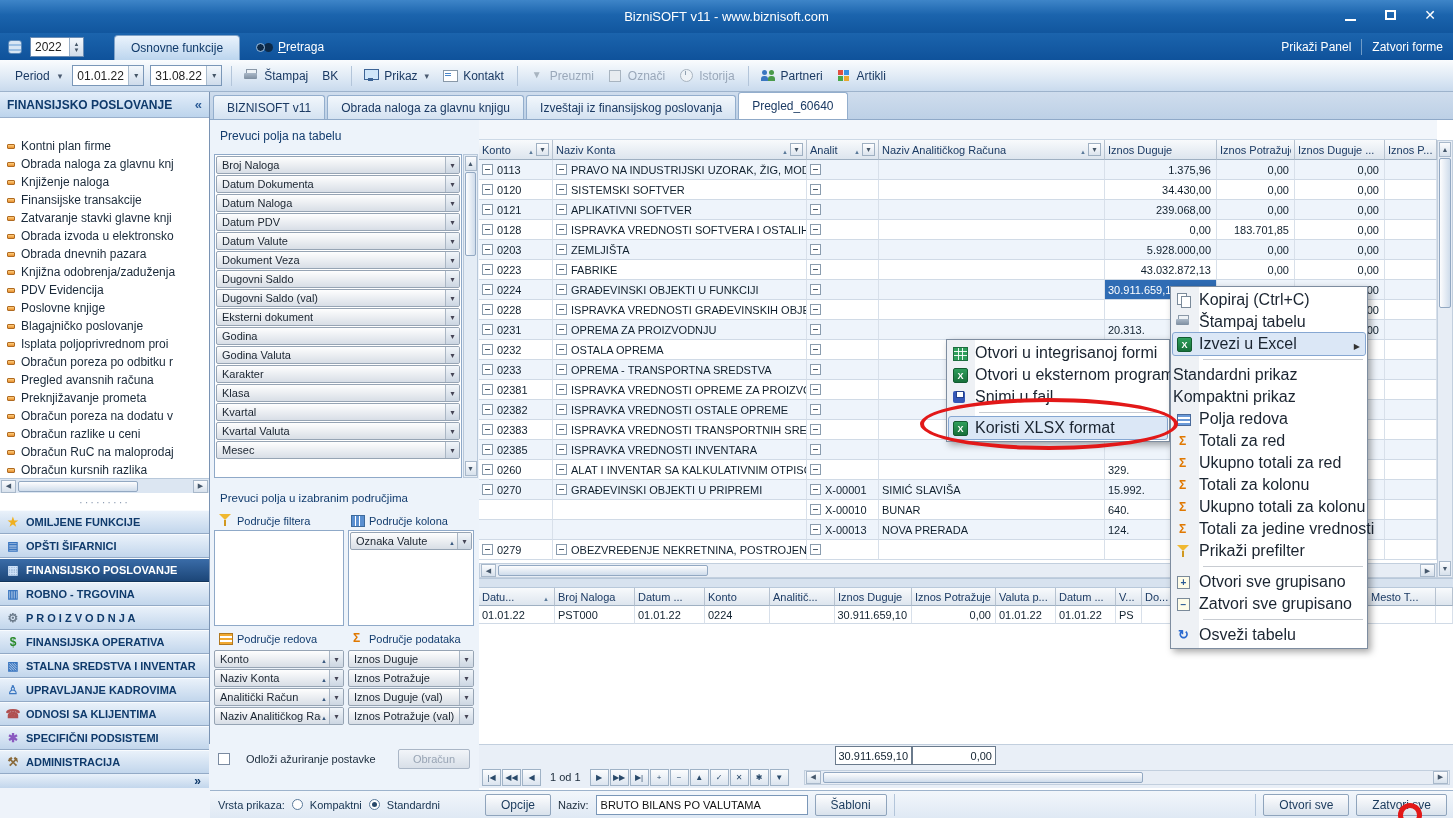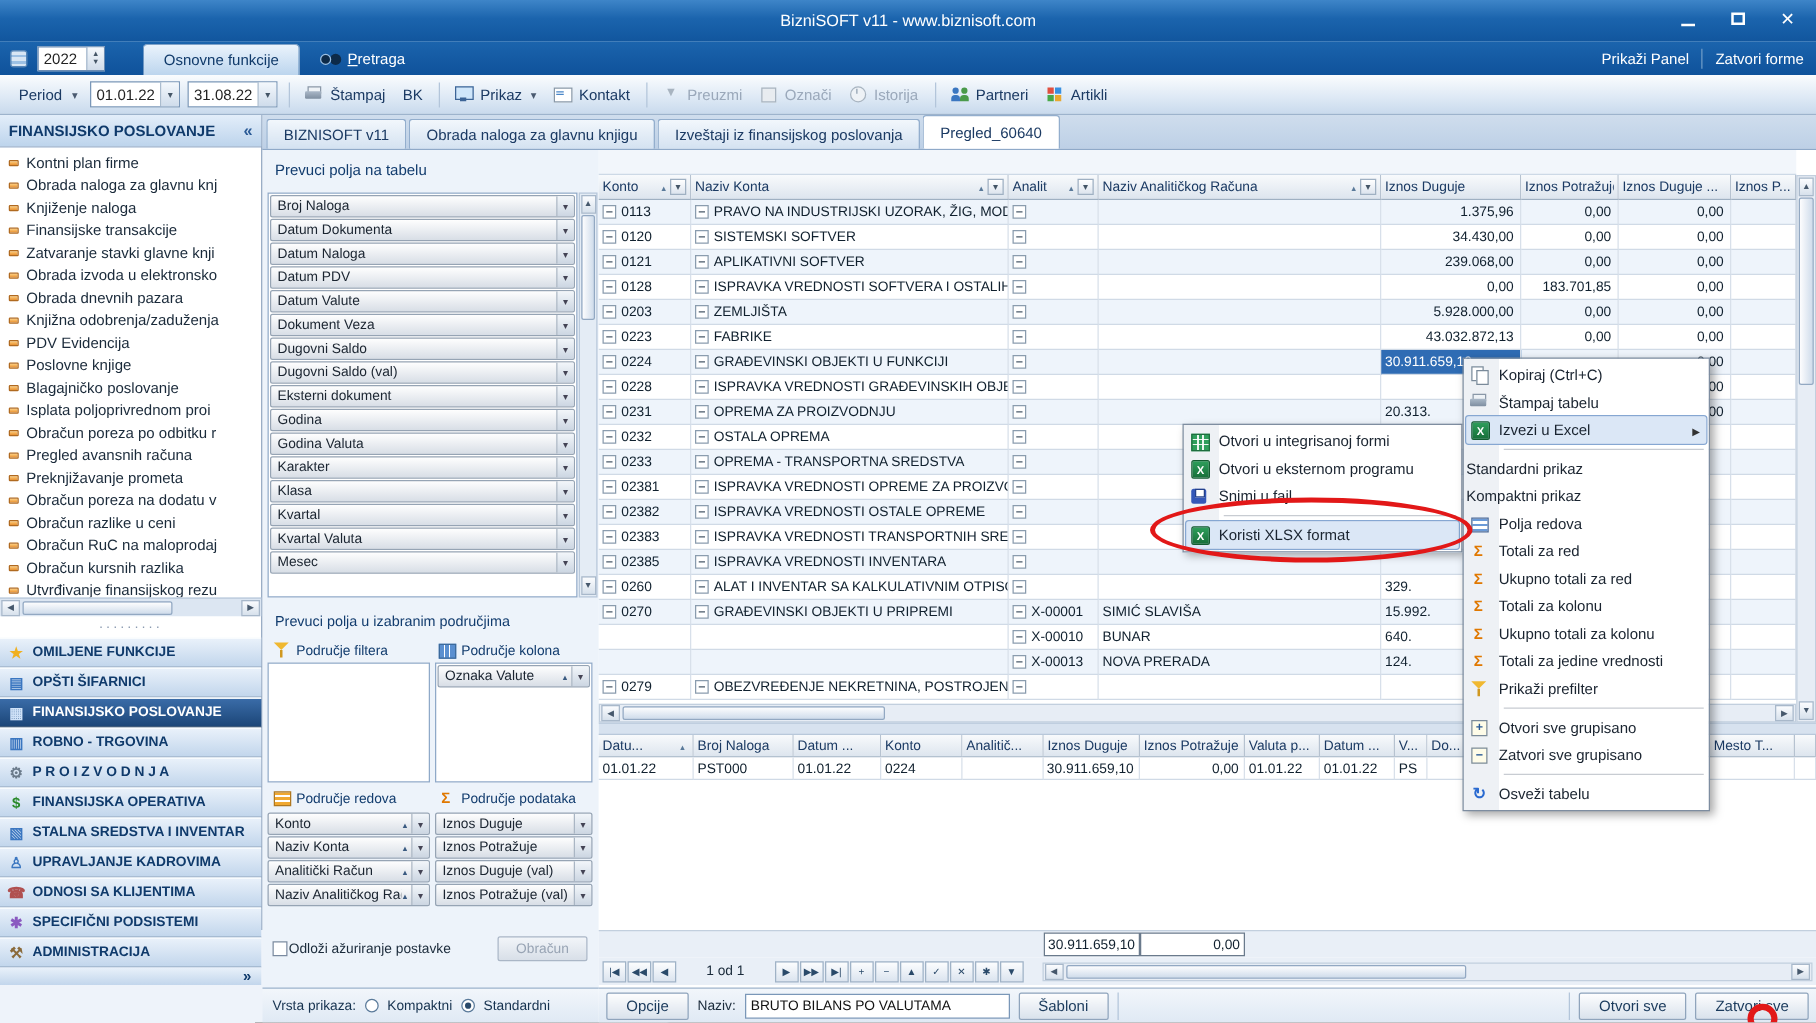--- a/index.html
+++ b/index.html
@@ -69,21 +69,21 @@
   [data-icon="funnel"]::before{content:"";position:absolute;left:1px;top:1px;width:0;height:0;border-left:6px solid transparent;border-right:6px solid transparent;border-top:6px solid #f0b830}
   [data-icon="funnel"]::after{content:"";position:absolute;left:6px;top:7px;width:2px;height:6px;background:#d09820}
   [data-icon="group-open"]::before{content:"+";position:absolute;left:1px;top:1px;width:11px;height:11px;border:1px solid #7a8a9a;background:#fefce8;color:#2a5a96;font-size:10px;font-weight:bold;display:flex;align-items:center;justify-content:center}
   [data-icon="group-close"]::before{content:"−";position:absolute;left:1px;top:1px;width:11px;height:11px;border:1px solid #7a8a9a;background:#fefce8;color:#2a5a96;font-size:10px;font-weight:bold;display:flex;align-items:center;justify-content:center}
   [data-icon="refresh"]::before{content:"↻";position:absolute;left:2px;top:-1px;color:#2a6ad0;font-weight:bold;font-size:13px}
 
   
   #sidebar{position:absolute;left:0;top:92px;width:210px;height:652px;background:#fff;border-right:1px solid #7a93b3;display:flex;flex-direction:column}
   .sb-header{height:26px;background:linear-gradient(#e3eefa,#bdd4ec);border-bottom:1px solid #9ab0cc;display:flex;align-items:center;padding:0 7px;color:#0f3a6b;font-weight:bold;font-size:12px;flex:0 0 26px}
   .sb-collapse{margin-left:auto;color:#2a5a96;font-size:13px}
-  .sb-tree{height:360px;overflow:hidden;padding-top:3px;flex:0 0 360px}
+  .sb-tree{height:360px;overflow:hidden;padding-top:19px;flex:0 0 360px}
   .tree-item{height:18px;display:flex;align-items:center;padding-left:7px;gap:6px;font-size:12px;color:#1a2a3a;white-space:nowrap;overflow:hidden}
   .bullet{flex:0 0 8px;height:5px;background:linear-gradient(#ffd080,#e89030);border:1px solid #b06a20;border-radius:1px}
   .sb-hscroll{height:15px;flex:0 0 15px;background:#dce6f2;border-top:1px solid #b8c8da;display:flex;align-items:center;padding:0 1px}
   .sc-btn{width:15px;height:13px;display:flex;align-items:center;justify-content:center;font-size:7px;color:#46586c;background:linear-gradient(#fbfcfe,#d7e1ec);border:1px solid #a8b8ca;flex:0 0 15px}
   .sb-hscroll .thumb{width:120px;height:11px;margin-left:2px;background:linear-gradient(#fdfdfe,#cfdceb);border:1px solid #92a8c2;border-radius:2px}
   .sb-dots{height:17px;flex:0 0 17px;display:flex;align-items:center;justify-content:center;color:#8a9ab0}
   .sb-dots::before{content:"·········";letter-spacing:2px;font-size:11px}
   .sec{height:24px;flex:0 0 24px;display:flex;align-items:center;gap:6px;padding:0 6px;background:linear-gradient(#e9f1fa,#c2d6ec);border-top:1px solid #f8fbfe;border-bottom:1px solid #93aac6;color:#0f3a6b;font-weight:bold;font-size:11px;white-space:nowrap;overflow:hidden}
   .sec.selected{background:linear-gradient(#3a6ca8,#1c4678);color:#fff;border-bottom:1px solid #12355c}
   .sec-ico{width:14px;height:14px;display:flex;align-items:center;justify-content:center;font-size:12px;flex:0 0 14px;position:static}
@@ -125,21 +125,21 @@
   .chip-dd::before{content:"▾";font-size:8px;color:#445}
   .pv-hint2{position:absolute;left:10px;top:372px;font-size:11.5px;color:#123c6e}
   .area-label{position:absolute;font-size:11px;color:#123c6e;display:flex;align-items:flex-end;gap:4px;white-space:nowrap}
   #al-filter{left:8px;top:393px}#al-cols{left:140px;top:393px}#al-rows{left:8px;top:511px}#al-data{left:140px;top:511px}
   .pv-box{position:absolute;background:#fff;border:1px solid #8fa9c8}
   #box-filter{left:4px;top:410px;width:130px;height:96px}
   #box-cols{left:138px;top:410px;width:126px;height:96px;padding:1px;display:flex;flex-direction:column;gap:1px}
   .pv-stack{position:absolute;display:flex;flex-direction:column;gap:1px}
   #stack-rows{left:4px;top:530px;width:130px}
   #stack-data{left:138px;top:530px;width:126px}
-  #pv-defer{position:absolute;left:8px;top:633px;display:flex;align-items:center;gap:1px;font-size:11px;color:#1a2a3a}
+  #pv-defer{position:absolute;left:8px;top:633px;display:flex;align-items:center;gap:16px;font-size:11px;color:#1a2a3a}
   .cb{width:12px;height:12px;background:#fff;border:1px solid #7a8aa0}
   #btn-azuriraj{position:absolute;left:188px;top:629px;width:72px;height:20px;background:linear-gradient(#f2f5f9,#d8dfe8);border:1px solid #aab6c6;border-radius:2px;color:#98a4b4;font-size:11px;display:flex;align-items:center;justify-content:center}
   #pv-bottom{position:absolute;left:0;top:670px;width:100%;height:28px;border-top:1px solid #9db3cc;display:flex;align-items:center;gap:7px;padding-left:8px;font-size:11px;background:linear-gradient(#f2f6fb,#dfe9f4)}
   .radio{width:11px;height:11px;border:1px solid #5a7a9a;border-radius:50%;background:#fff;position:relative;flex:0 0 11px}
   .radio.on::after{content:"";position:absolute;inset:2px;background:#2a4a6a;border-radius:50%}
 
   
   #gridarea{position:absolute;left:479px;top:120px;width:974px;height:698px;background:#fff}
   .g-topstrip{position:absolute;left:0;top:0;width:958px;height:20px;background:#f2f6fb;border-bottom:1px solid #cdd9e6}
   .ghead{position:absolute;left:0;top:20px;width:958px;height:20px;display:flex}
@@ -173,35 +173,35 @@
   .dc{border-right:1px solid #d8e0ea;border-bottom:1px solid #d0dae6;display:flex;align-items:center;padding:0 3px;font-size:11px;color:#10202e;overflow:hidden;white-space:nowrap}
   .dc.num{justify-content:flex-end;padding-right:4px}
   .dc0{width:76px}.dc1{width:80px}.dc2{width:70px}.dc3{width:65px}.dc4{width:65px}.dc5{width:77px}.dc6{width:84px}.dc7{width:60px}.dc8{width:60px}.dc9{width:26px}.dc10{width:30px}.dc-fill{width:196px}.dc11{width:68px}.dc-last{flex:1}
   .d-empty{position:absolute;left:0;top:504px;width:974px;height:120px;background:#fff}
   .g-foot{position:absolute;left:0;top:624px;width:974px;height:22px;background:#e9eff7;border-top:1px solid #c2cfde}
   .tot{position:absolute;top:1px;height:19px;background:#fff;border:1px solid #6a7a8c;display:flex;align-items:center;justify-content:flex-end;padding-right:3px;font-size:11px;color:#10202e}
   #tot1{left:356px;width:77px}
   #tot2{left:433px;width:84px}
   .g-nav{position:absolute;left:0;top:646px;width:974px;height:22px;background:#e9eff7;display:flex;align-items:center;padding-left:3px;gap:1px}
   .nv{min-width:19px;height:17px;border:1px solid #9fb2c6;background:linear-gradient(#fcfdfe,#dbe4ef);display:flex;align-items:center;justify-content:center;font-size:8px;color:#2a4a6a;padding:0 2px;white-space:nowrap}
-  .nv-pos{font-size:11px;color:#1a2a3a;padding:0 23px;white-space:nowrap}
+  .nv-pos{font-size:11px;color:#1a2a3a;padding:0 8px;white-space:nowrap}
   .nav-wrap{display:flex;align-items:center;gap:1px}
   .nav-scroll{margin-left:14px;margin-right:3px;flex:1;height:15px;background:#e7edf5;border:1px solid #c2cfde;display:flex;align-items:center;padding:0 1px}
   .nav-scroll .thumb{width:320px;height:11px;margin-left:2px;background:linear-gradient(#fdfdfe,#cfdceb);border:1px solid #92a8c2;border-radius:2px}
   .nav-scroll .sp{flex:1}
   .g-bottom{position:absolute;left:0;top:670px;width:974px;height:28px;background:linear-gradient(#f2f6fb,#dfe9f4);border-top:1px solid #9db3cc;display:flex;align-items:center;gap:7px;padding:0 6px}
   .bbtn{height:22px;padding:0 15px;background:linear-gradient(#fdfdfe,#d9e2ec);border:1px solid #8fa4bc;border-radius:2px;display:flex;align-items:center;font-size:12px;color:#1a3a5c;white-space:nowrap}
   .blabel{font-size:11px;color:#1a2a3a;white-space:nowrap}
   .binput{width:212px;height:20px;background:#fff;border:1px solid #7a97b8;font-size:11px;display:flex;align-items:center;padding-left:4px;color:#111;white-space:nowrap;overflow:hidden}
   .bsep{width:1px;height:22px;background:#b3c5da}
   .spacer{flex:1}
 
   
   .menu{position:absolute;border:1px solid #7e8da0;box-shadow:3px 3px 7px rgba(0,0,0,.35);padding:2px;z-index:40;background:linear-gradient(to right,#eef1f5 0,#eef1f5 28px,#fff 28px)}
-  .mitem{position:relative;height:22px;display:flex;align-items:center;padding-right:16px;font-size:12px;color:#1a2430}
+  .mitem{position:relative;height:22px;display:flex;align-items:center;padding-right:16px;font-size:16px;color:#1a2430}
   .mitem.hl{background:#dbe7f6;outline:1px solid #86a7d2;border-radius:2px}
   .micon{margin:0 8px 0 3px}
   .mlabel{white-space:nowrap}
   .marrow{position:absolute;right:5px;display:none;color:#333}
   .marrow::before{content:"▶";font-size:8px}
   .mitem.hassub .marrow{display:block}
   .mitem.sepafter{margin-bottom:9px}
   .mitem.sepafter::after{content:"";position:absolute;left:30px;right:2px;bottom:-5px;height:1px;background:#c8ccd2}
   #submenu{left:946px;top:339px;width:224px}
   #mainmenu{left:1170px;top:286px;width:198px}

